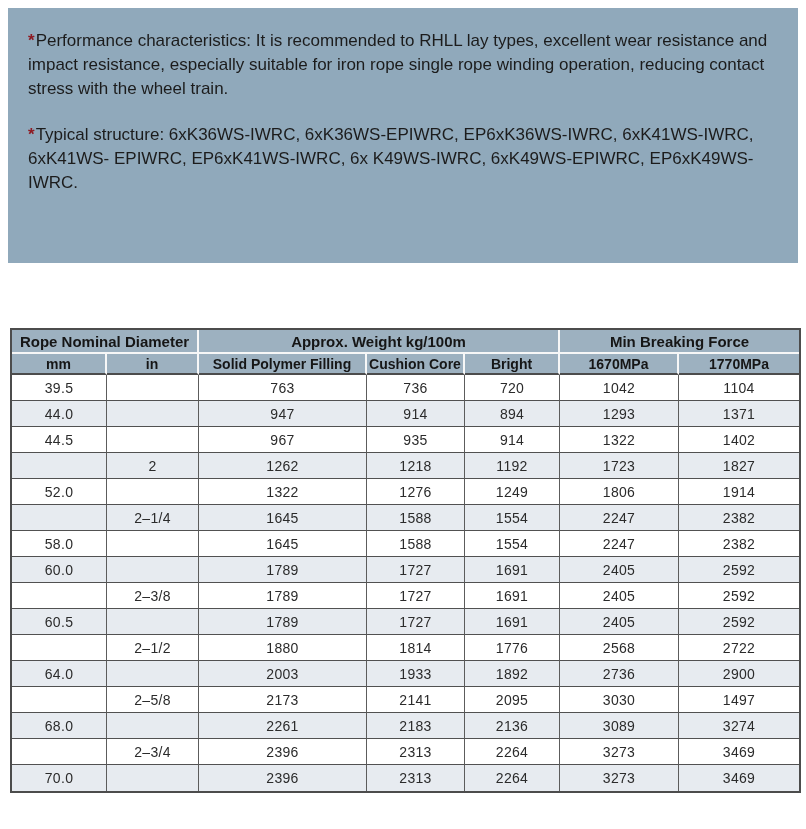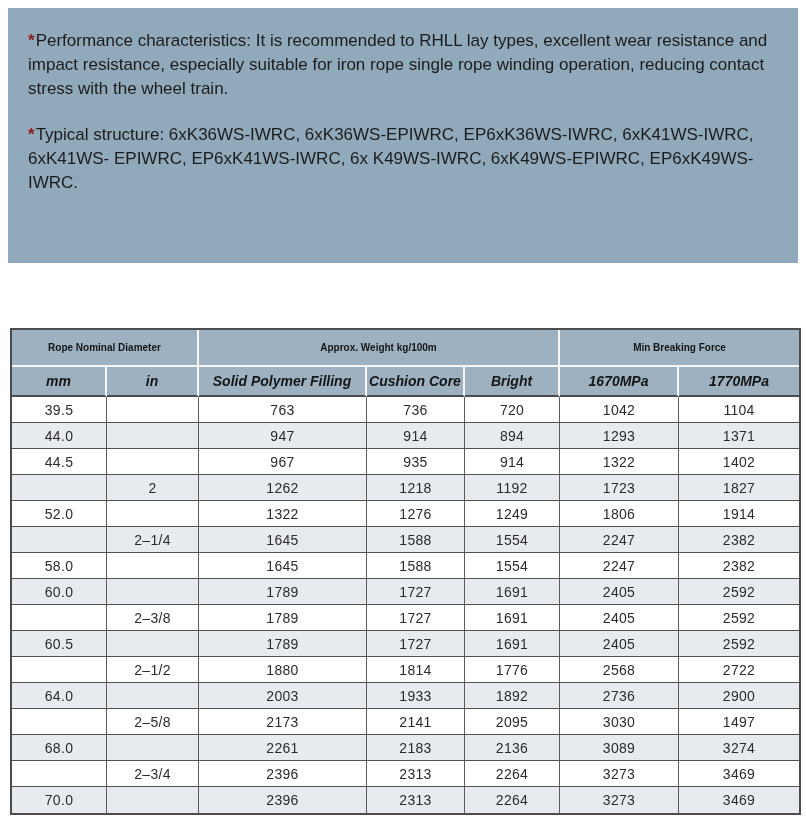--- a/index.html
+++ b/index.html
@@ -31,27 +31,26 @@
     border-collapse:separate;border-spacing:0;table-layout:fixed;
     border:2px solid var(--border-dark);
     font-size:14px;
   }
   .spec-table thead th{
     background:var(--header-bg);color:#161616;font-weight:700;
     border-right:2px solid var(--border-light);
     text-align:center;vertical-align:middle;padding:0 2px;
   }
   .spec-table thead tr.group-row th{
-    height:37px;font-size:10px;
+    height:24px;font-size:15px;
     border-bottom:2px solid var(--border-light);
   }
   .spec-table thead tr.col-row th{
-    height:30px;
+    height:21px;
     border-bottom:2px solid var(--border-dark);
-    font-style:italic;
   }
   .spec-table thead th:last-child{border-right:none;}
   .spec-table tbody td{
     height:26px;text-align:center;vertical-align:middle;color:#2b2b2b;
     border-right:1px solid #5c5c5c;border-bottom:1px solid #515151;
     background:#ffffff;padding:0 2px;letter-spacing:.3px;
   }
   .spec-table tbody td:last-child{border-right:none;}
   .spec-table tbody tr:last-child td{border-bottom:none;}
   .spec-table tbody tr.alt td{background:var(--row-alt-bg);}

